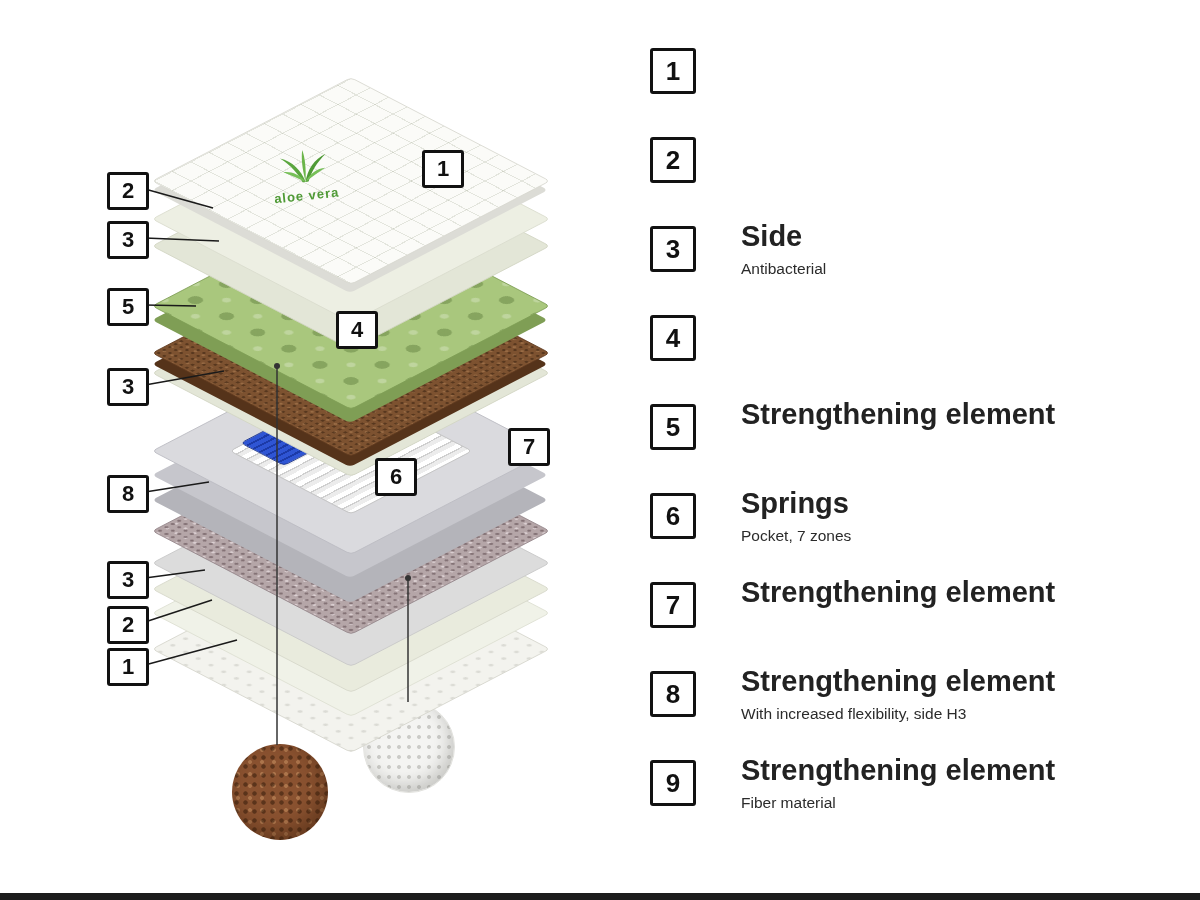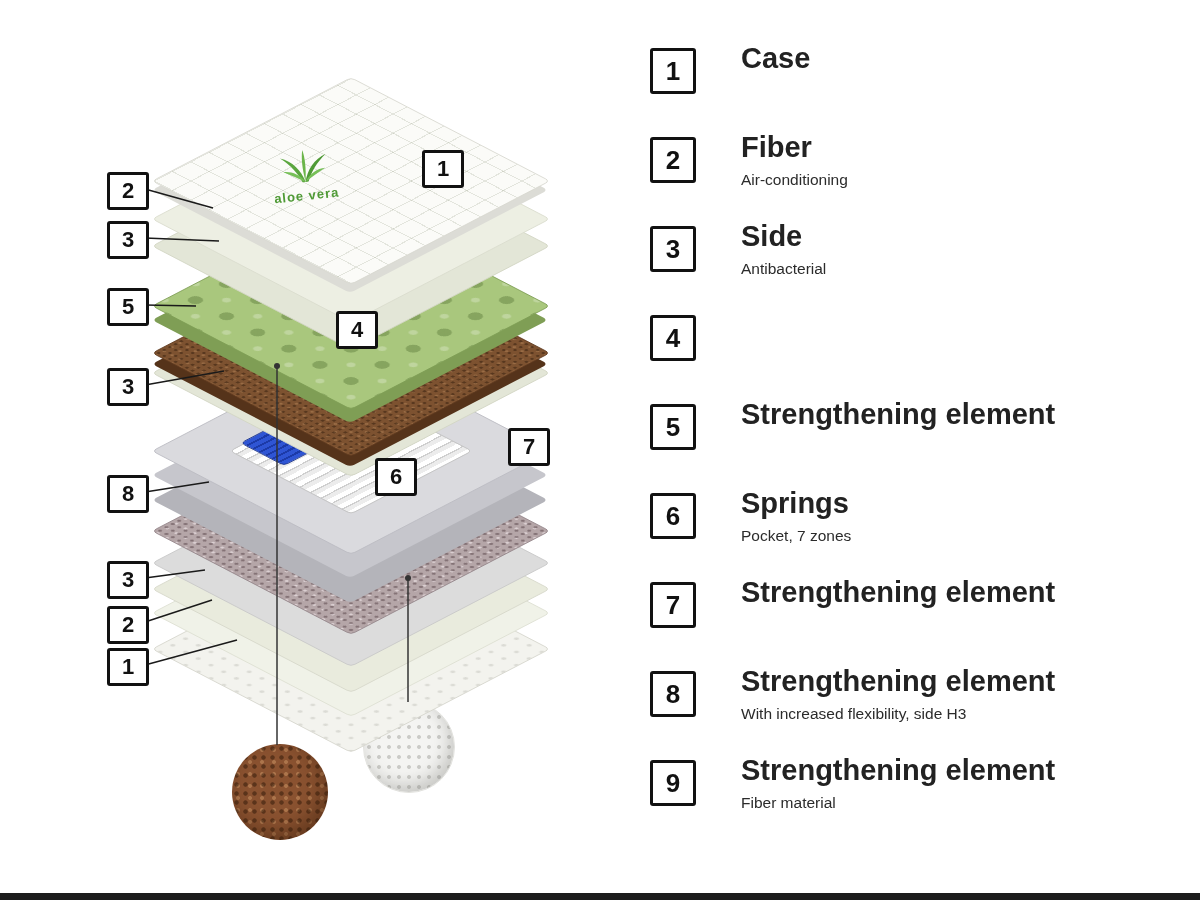--- a/index.html
+++ b/index.html
@@ -200,30 +200,25 @@
 
     <div class="circle circle-coco" style="left:232px;top:744px;"></div>
     <div class="circle circle-foam" style="left:363px;top:701px;"></div>
   </div>
 
   <div class="legend">
 
     <div class="lrow">
       <div class="lnum">1</div>
       <div>
-        <div class="ltitle">Case</div>
       </div>
     </div>
 
     <div class="lrow">
       <div class="lnum">2</div>
-      <div>
-        <div class="ltitle">Fiber</div>
-        <div class="ldesc">Air-conditioning</div>
-      </div>
     </div>
 
     <div class="lrow">
       <div class="lnum">3</div>
       <div>
         <div class="ltitle">Side</div>
         <div class="ldesc">Antibacterial</div>
       </div>
     </div>
 

